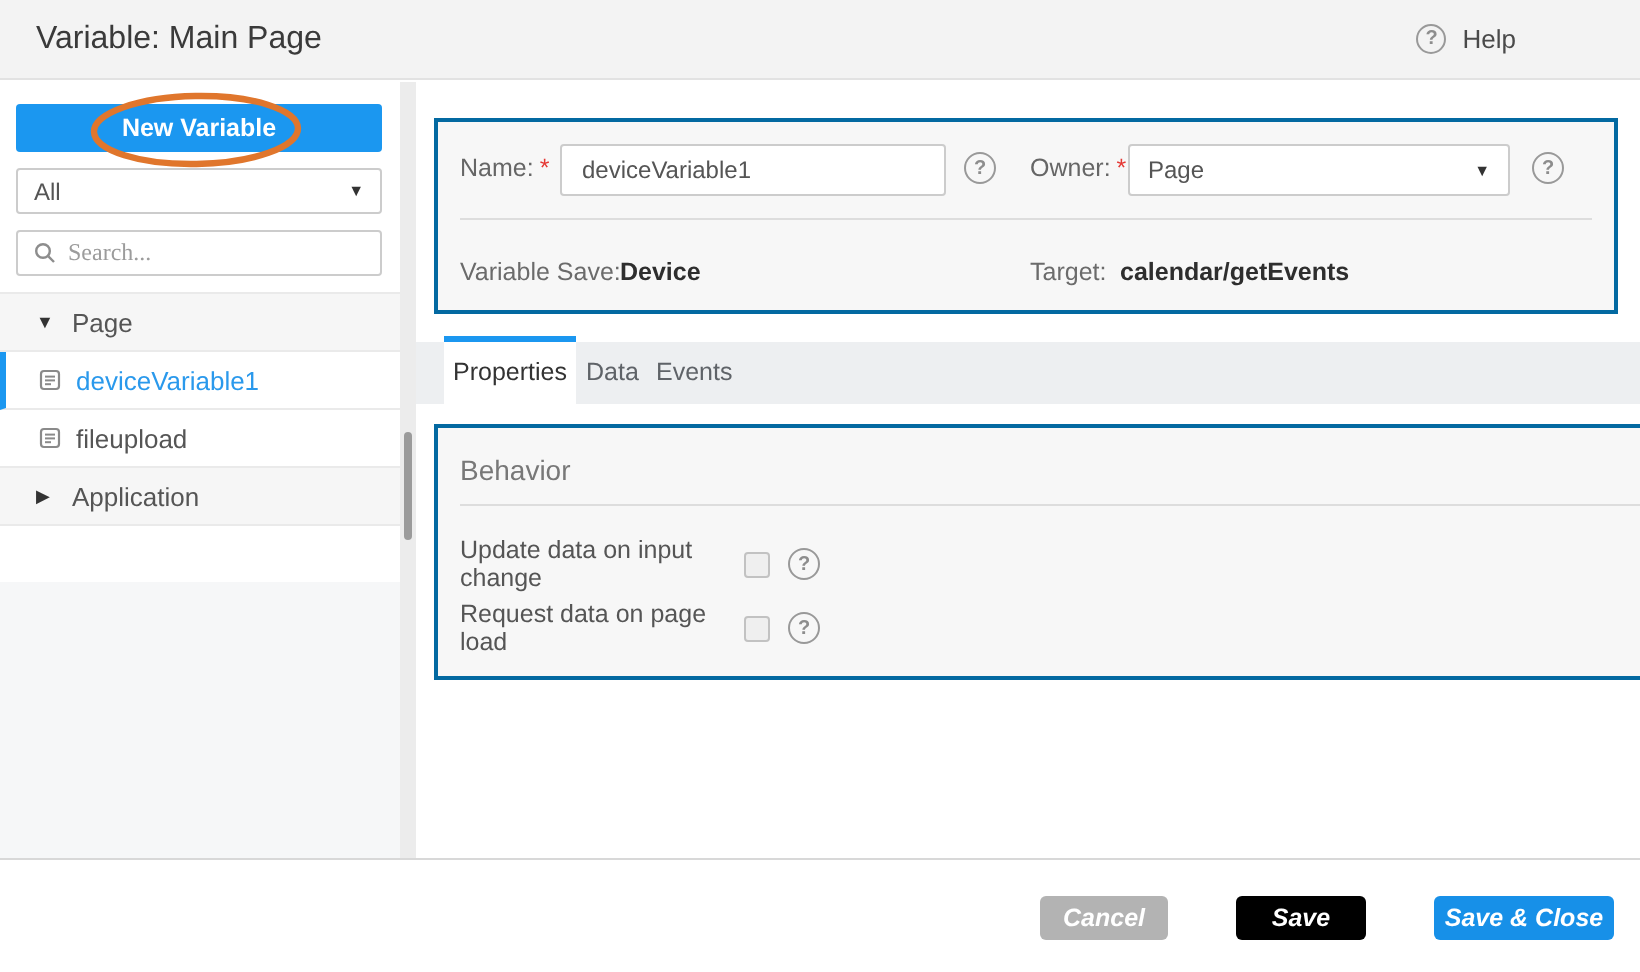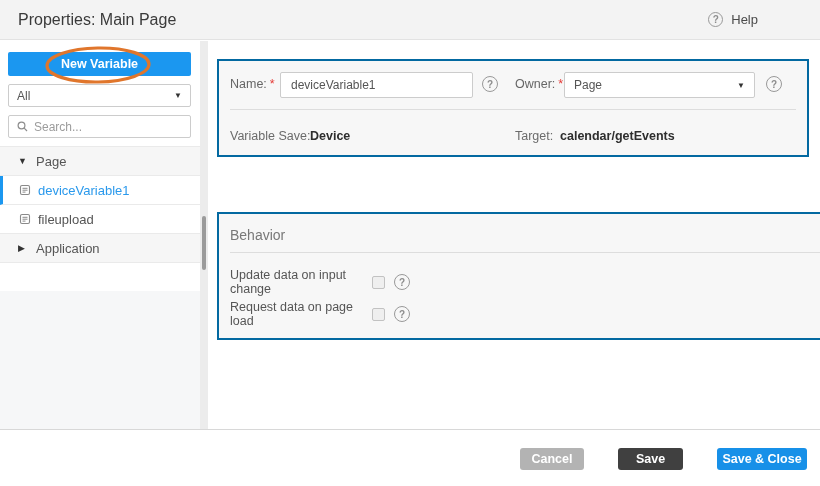--- a/index.html
+++ b/index.html
@@ -35,21 +35,21 @@
     background:#fff; border:1px solid #ccc; border-radius:2px;
     display:flex; align-items:center; padding:0 8px; font-size:12px; color:#555; cursor:pointer;
   }
   .filter-select .arrow, .owner-select .arrow { margin-left:auto; font-size:8px; color:#333; }
   .search-box {
     position:absolute; left:8px; top:74px; width:183px; height:23px;
     background:#fff; border:1px solid #ccc; border-radius:2px;
     display:flex; align-items:center; gap:6px; padding:0 8px;
   }
   .search-box input {
-    border:none; outline:none; flex:1; font-family:Liberation Sans, sans-serif; font-size:12px; color:#555; background:transparent; min-width:0;
+    border:none; outline:none; flex:1; font-family:Liberation Serif, serif; font-size:12px; color:#555; background:transparent; min-width:0;
   }
   .search-box input::placeholder { color:#9c9c9c; }
   .tree { position:absolute; left:0; top:105px; width:200px; border-top:1px solid #eaeaea; font-size:13px; }
   .tree-row {
     height:29px; display:flex; align-items:center; border-bottom:1px solid #eaeaea;
     background:#fff; cursor:pointer; padding-left:19px; gap:7px;
   }
   .tree-row.group { background:#f6f6f6; color:#3c3c3c; padding-left:18px; gap:8px; }
   .tree-row .caret { font-size:9px; color:#333; width:10px; }
   .tree-row .label { color:#555; }
@@ -97,33 +97,33 @@
   .checkbox {
     width:13px; height:13px; border:1px solid #c2c2c2; background:#efefef; border-radius:2px; cursor:pointer; flex:0 0 auto;
   }
   .opt-row .qmark { margin-left:9px; }
   
   .footer-divider { position:absolute; left:0; top:429px; width:820px; height:1px; background:#d8d8d8; }
   .footer { position:absolute; left:0; top:430px; width:820px; height:56px; background:#fff; }
   .footer-buttons { position:absolute; right:13px; top:18px; display:flex; gap:34px; }
   .btn {
     height:22px; border:none; border-radius:3px; color:#fff;
-    font-family:inherit; font-size:12.5px; font-weight:bold; cursor:pointer;
+    font-family:inherit; font-size:12.5px; font-weight:bold; cursor:pointer;font-style:italic;
   }
   .btn.cancel { width:64px; background:#b3b3b3; }
-  .btn.save { width:65px; background:#404040; }
+  .btn.save { width:65px; background:#000000; }
   .btn.save-close { width:90px; background:#1790e8; }
 </style>
 </head>
 <body>
 
 <div class="window">
 
   <div class="header">
-    <div class="title">Properties: Main Page</div>
+    <div class="title">Variable: Main Page</div>
     <div class="help-area">
       <span class="qmark small">?</span>
       <span>Help</span>
     </div>
   </div>
 
   <div class="sidebar">
     <button class="new-var-btn">New Variable</button>
     <svg class="annotation-svg" viewBox="0 0 112 46">
       <ellipse cx="56" cy="23" rx="51" ry="17" fill="none" stroke="#e0762c" stroke-width="3.2" transform="rotate(-1 56 23)"></ellipse>
@@ -201,20 +201,28 @@
       <span class="qmark help-abs" style="left:547px; top:15px;">?</span>
 
       <div class="form-divider"></div>
 
       <div class="static-label" style="left:11px;">Variable Save:</div>
       <div class="static-value" style="left:91px;">Device</div>
       <div class="static-label" style="left:296px;">Target:</div>
       <div class="static-value" style="left:341px;">calendar/getEvents</div>
     </div>
 
+    <div class="tab-bar">
+      <div class="tab active">
+        <div class="tab-indicator"></div>
+        <span>Properties</span>
+      </div>
+      <div class="tab data">Data</div>
+      <div class="tab events">Events</div>
+    </div>
 
     <div class="panel behavior-panel">
       <div class="section-title">Behavior</div>
       <span class="qmark help-abs" style="right:9px; top:10px;">?</span>
       <div class="section-divider"></div>
 
       <div class="opt-row r1">
         <span class="opt-label">Update data on input change</span>
         <span class="checkbox"></span>
         <span class="qmark">?</span>

